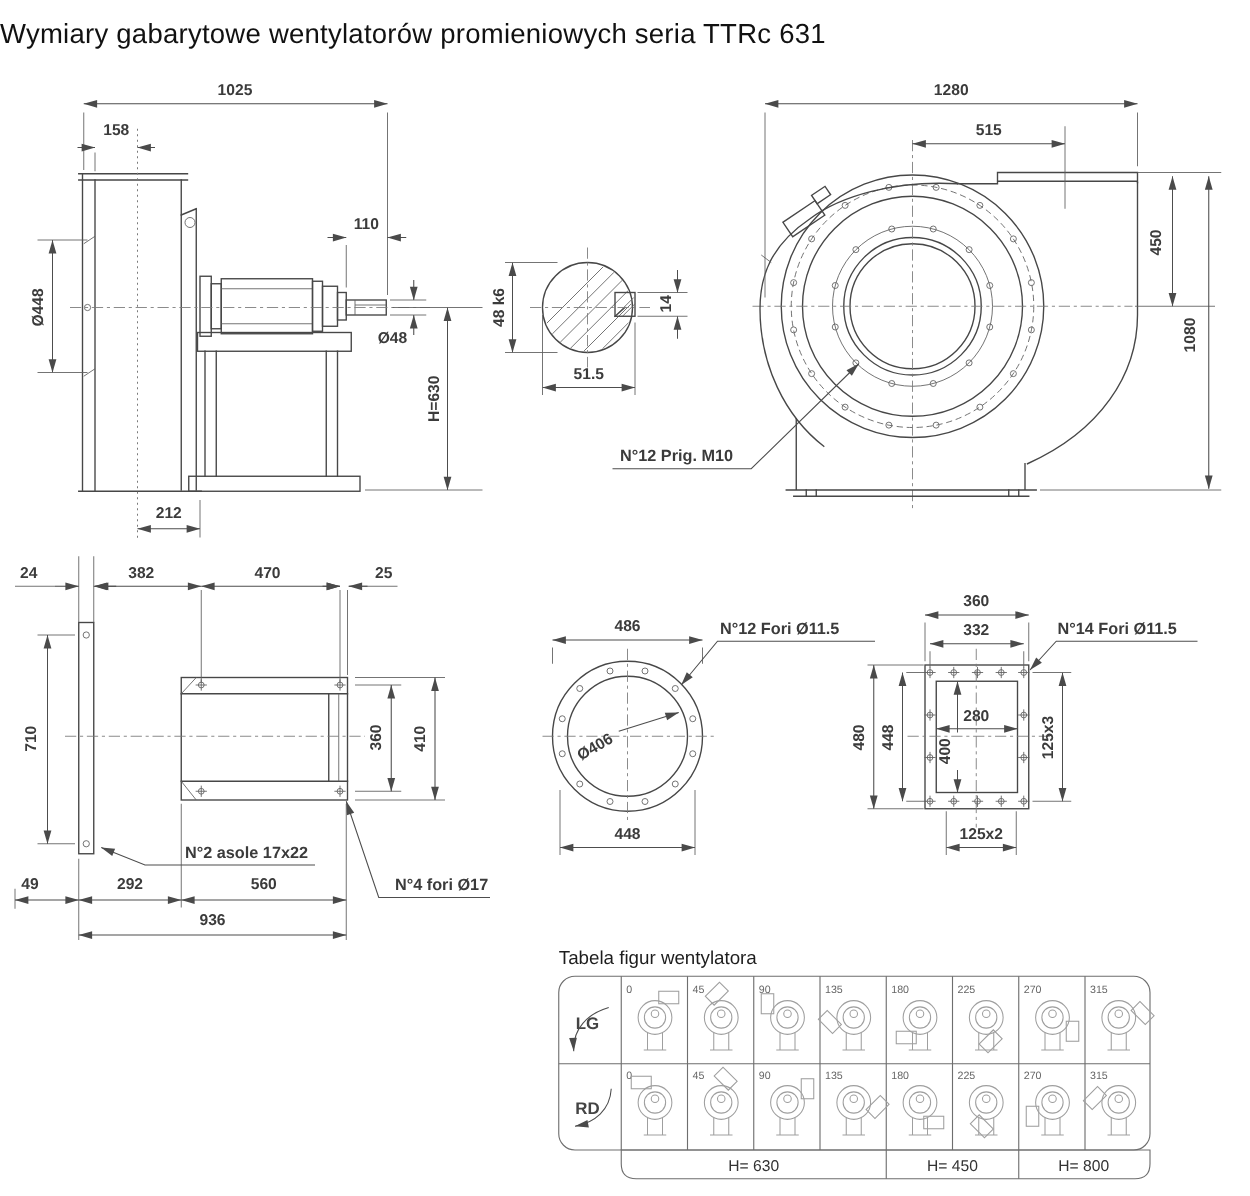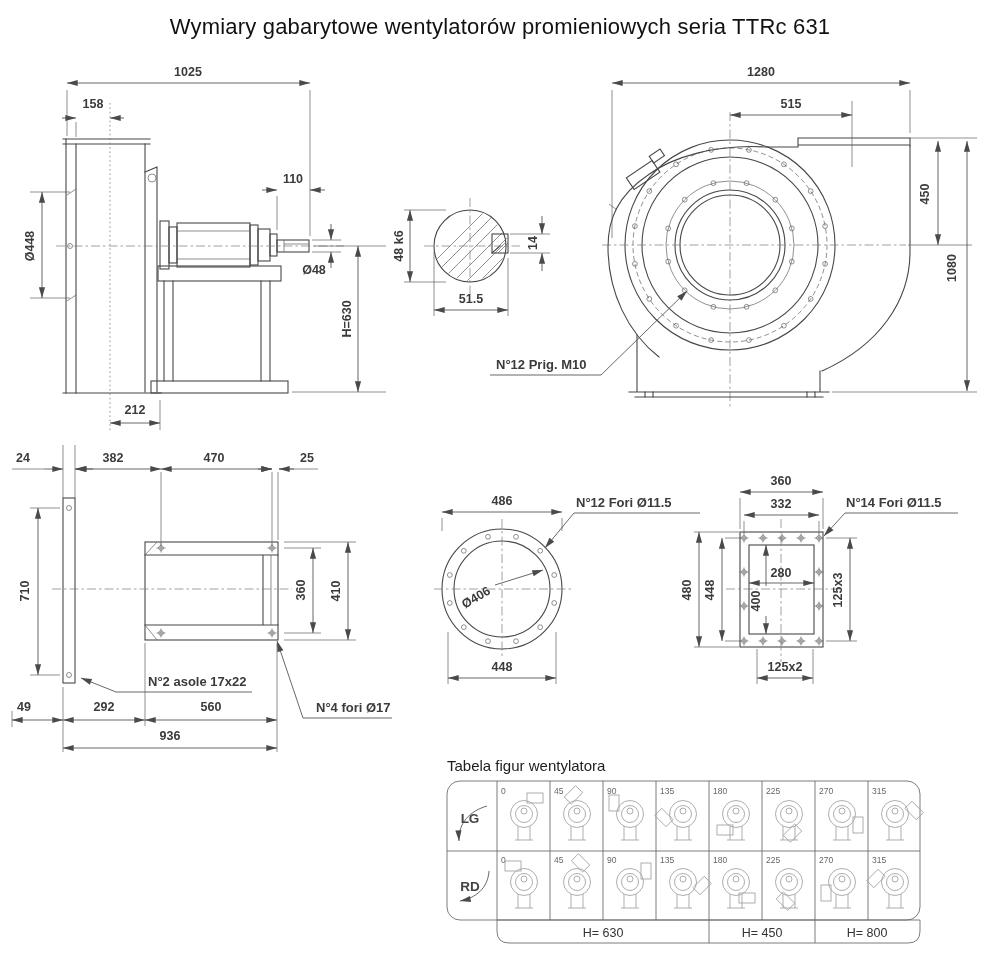--- a/index.html
+++ b/index.html
@@ -1,18 +1,18 @@
 <!DOCTYPE html>
 <html><head>
 <meta charset="utf-8">
 <style>
   html,body{margin:0;padding:0;background:#fff;}
   .page{position:relative;width:1000px;height:957px;background:#fff;overflow:hidden;
         font-family:"Liberation Sans",sans-serif;}
-  .page-title{position:absolute;top:14px;left:0;width:100%;text-align:center;
+  .page-title{position:absolute;top:14px;left:0;width:100%;text-align:left;
         font-size:22px;font-weight:400;color:#111;letter-spacing:.2px;}
   svg{position:absolute;top:0;left:0;}
   .ln{stroke:#474747;stroke-width:1.1;fill:none;stroke-linecap:square;}
   .tn{stroke:#606060;stroke-width:.7;fill:none;}
   .dim{stroke:#4d4d4d;stroke-width:.85;fill:none;}
   .d2{marker-start:url(#ah);marker-end:url(#ah);}
   .d1{marker-end:url(#ah);}
   .cl{stroke:#7a7a7a;stroke-width:.7;fill:none;stroke-dasharray:9 3 2.5 3;}
   .dt{stroke:#7a7a7a;stroke-width:.8;fill:none;stroke-dasharray:1.6 2.8;}
   .bc{stroke:#5f5f5f;stroke-width:.7;fill:none;stroke-dasharray:5 3;}

